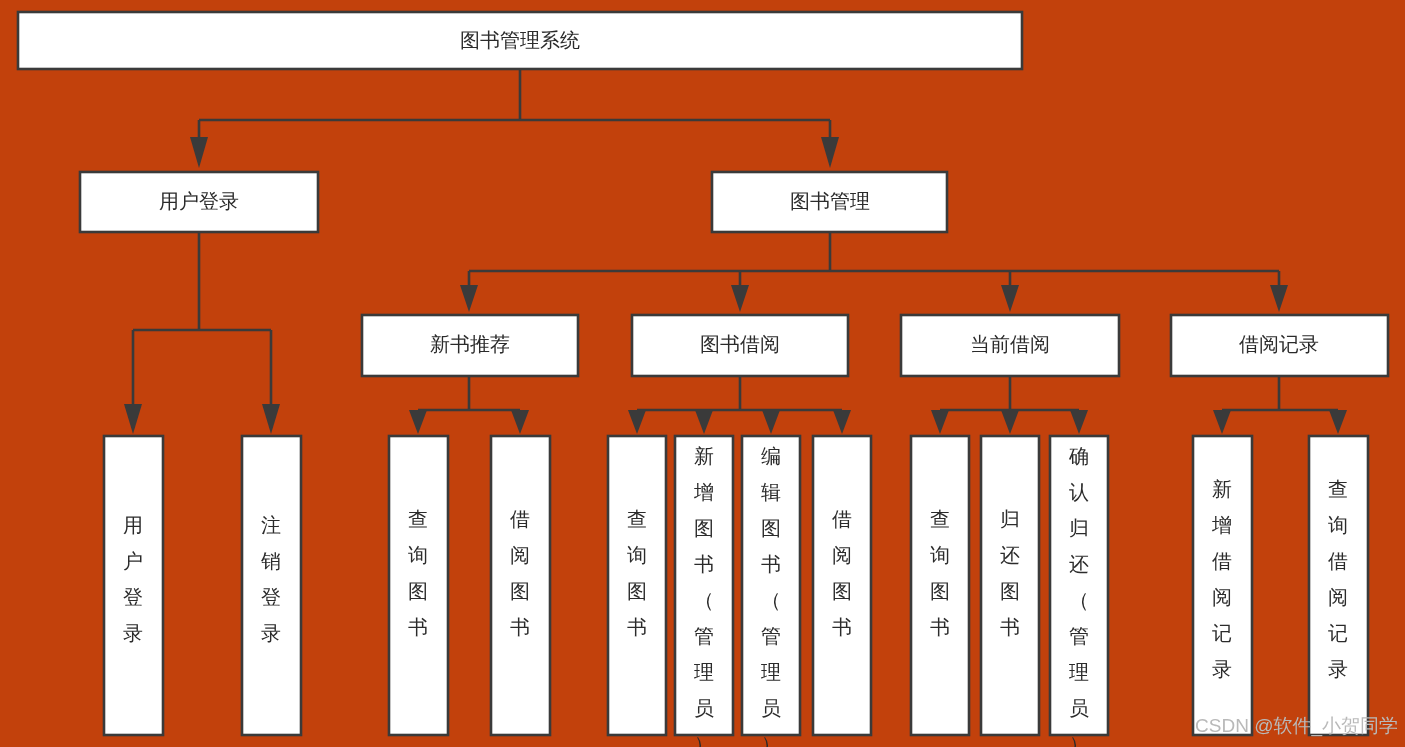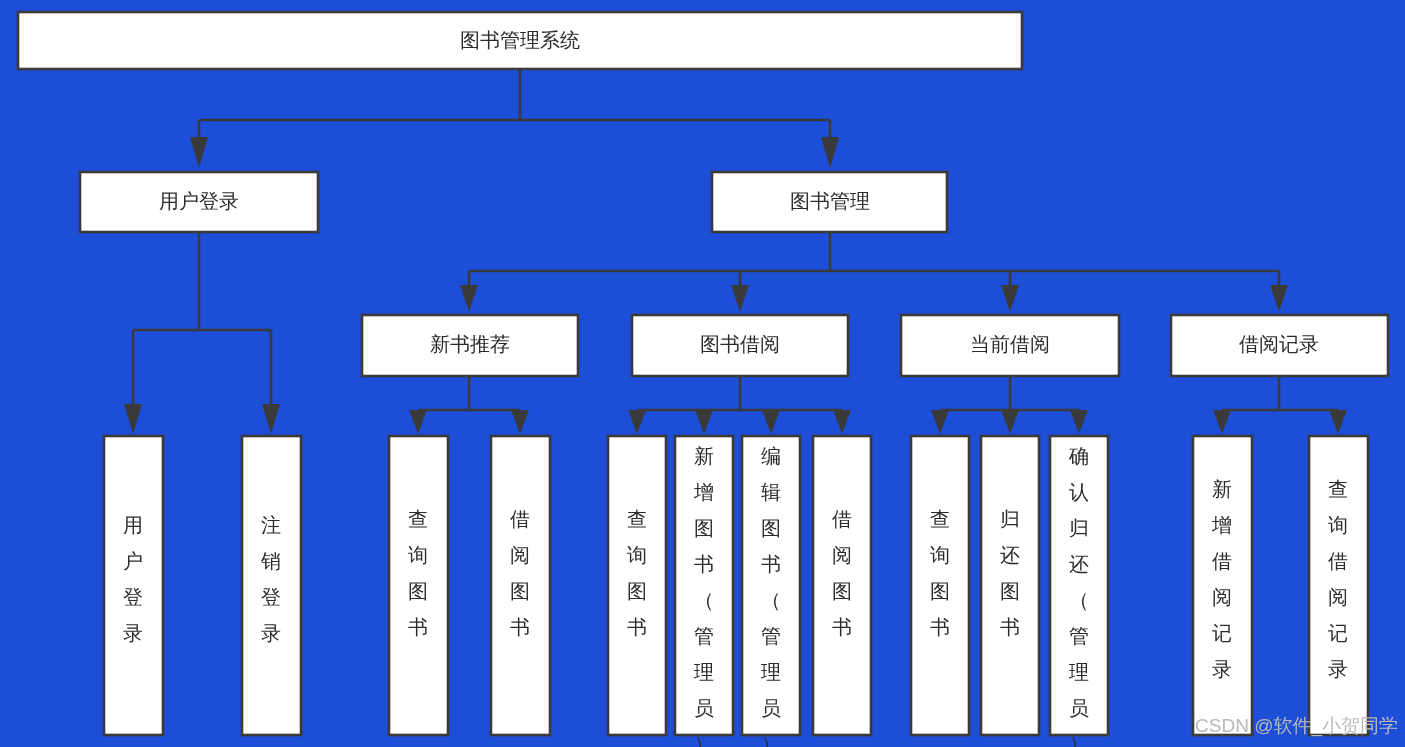--- a/index.html
+++ b/index.html
@@ -8,21 +8,21 @@
     padding: 0;
     background: #ffffff;
   }
   body {
     font-family: "Liberation Sans", "DejaVu Sans", sans-serif;
   }
   #diagram-root {
     position: relative;
     width: 1405px;
     height: 747px;
-    background: #1d4ed8;
+    background: #c2410c;
     overflow: hidden;
   }
   svg#flow-svg {
     position: absolute;
     left: 0;
     top: 0;
     width: 1405px;
     height: 747px;
     display: block;
   }

